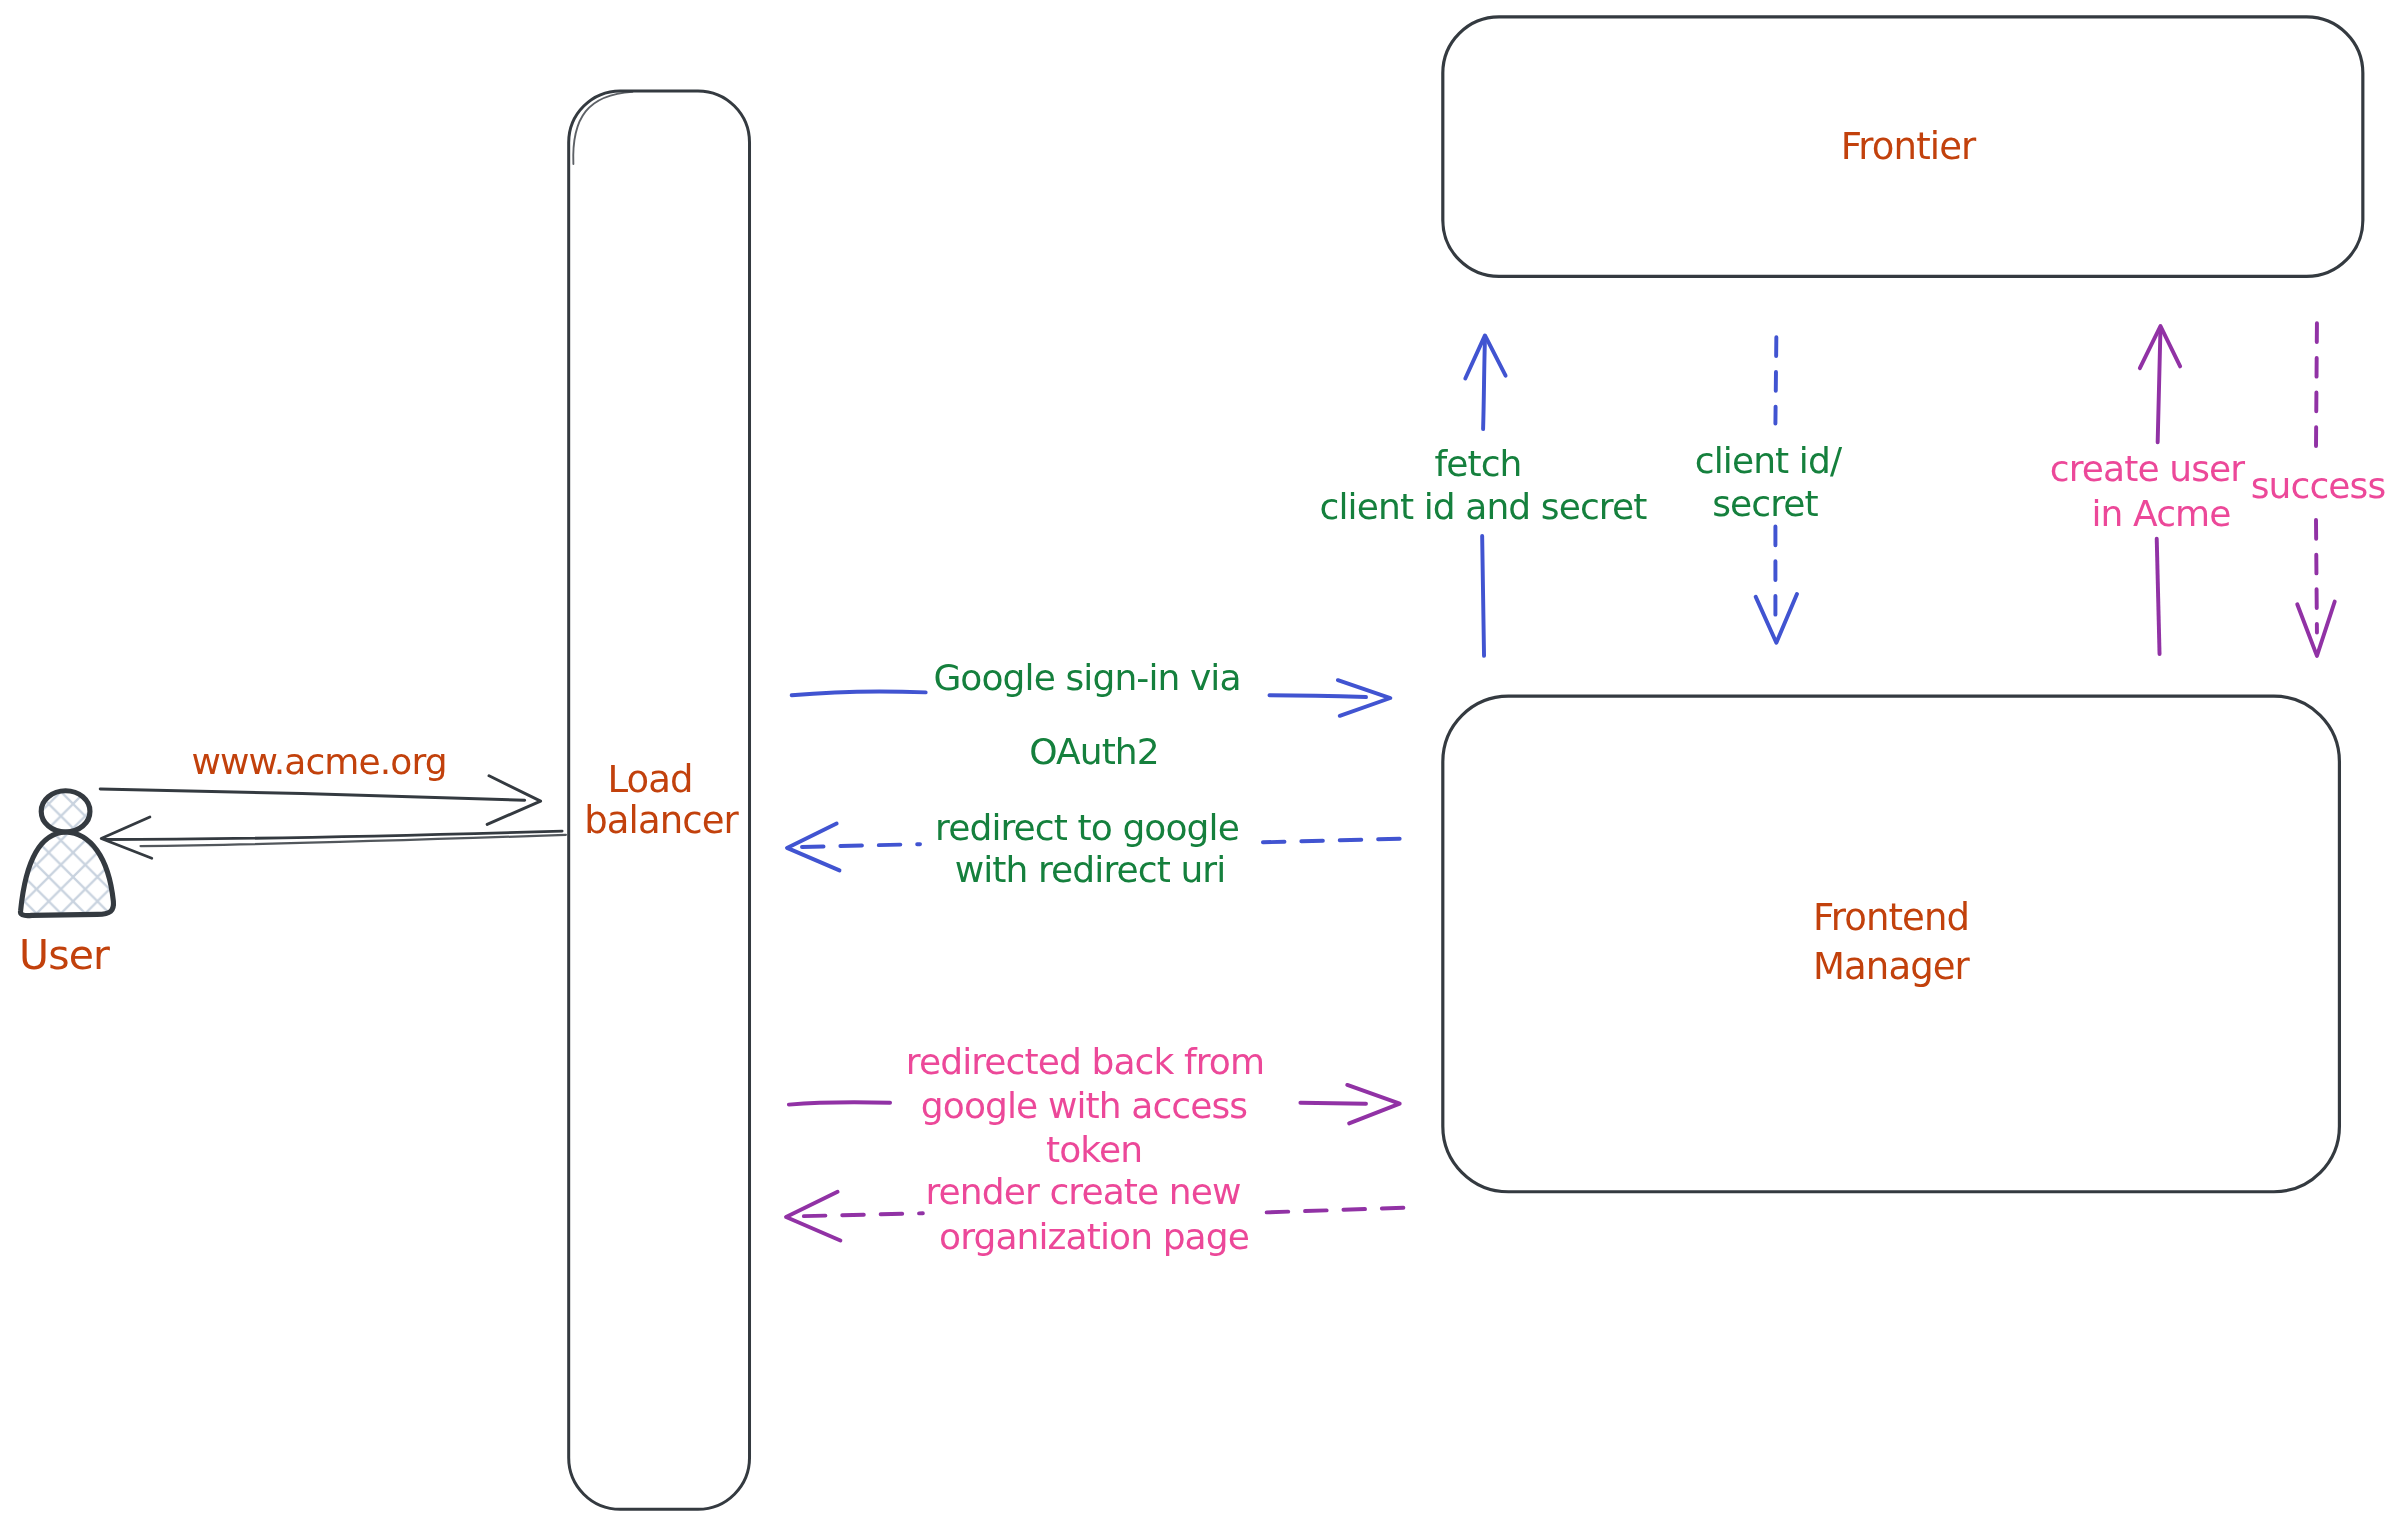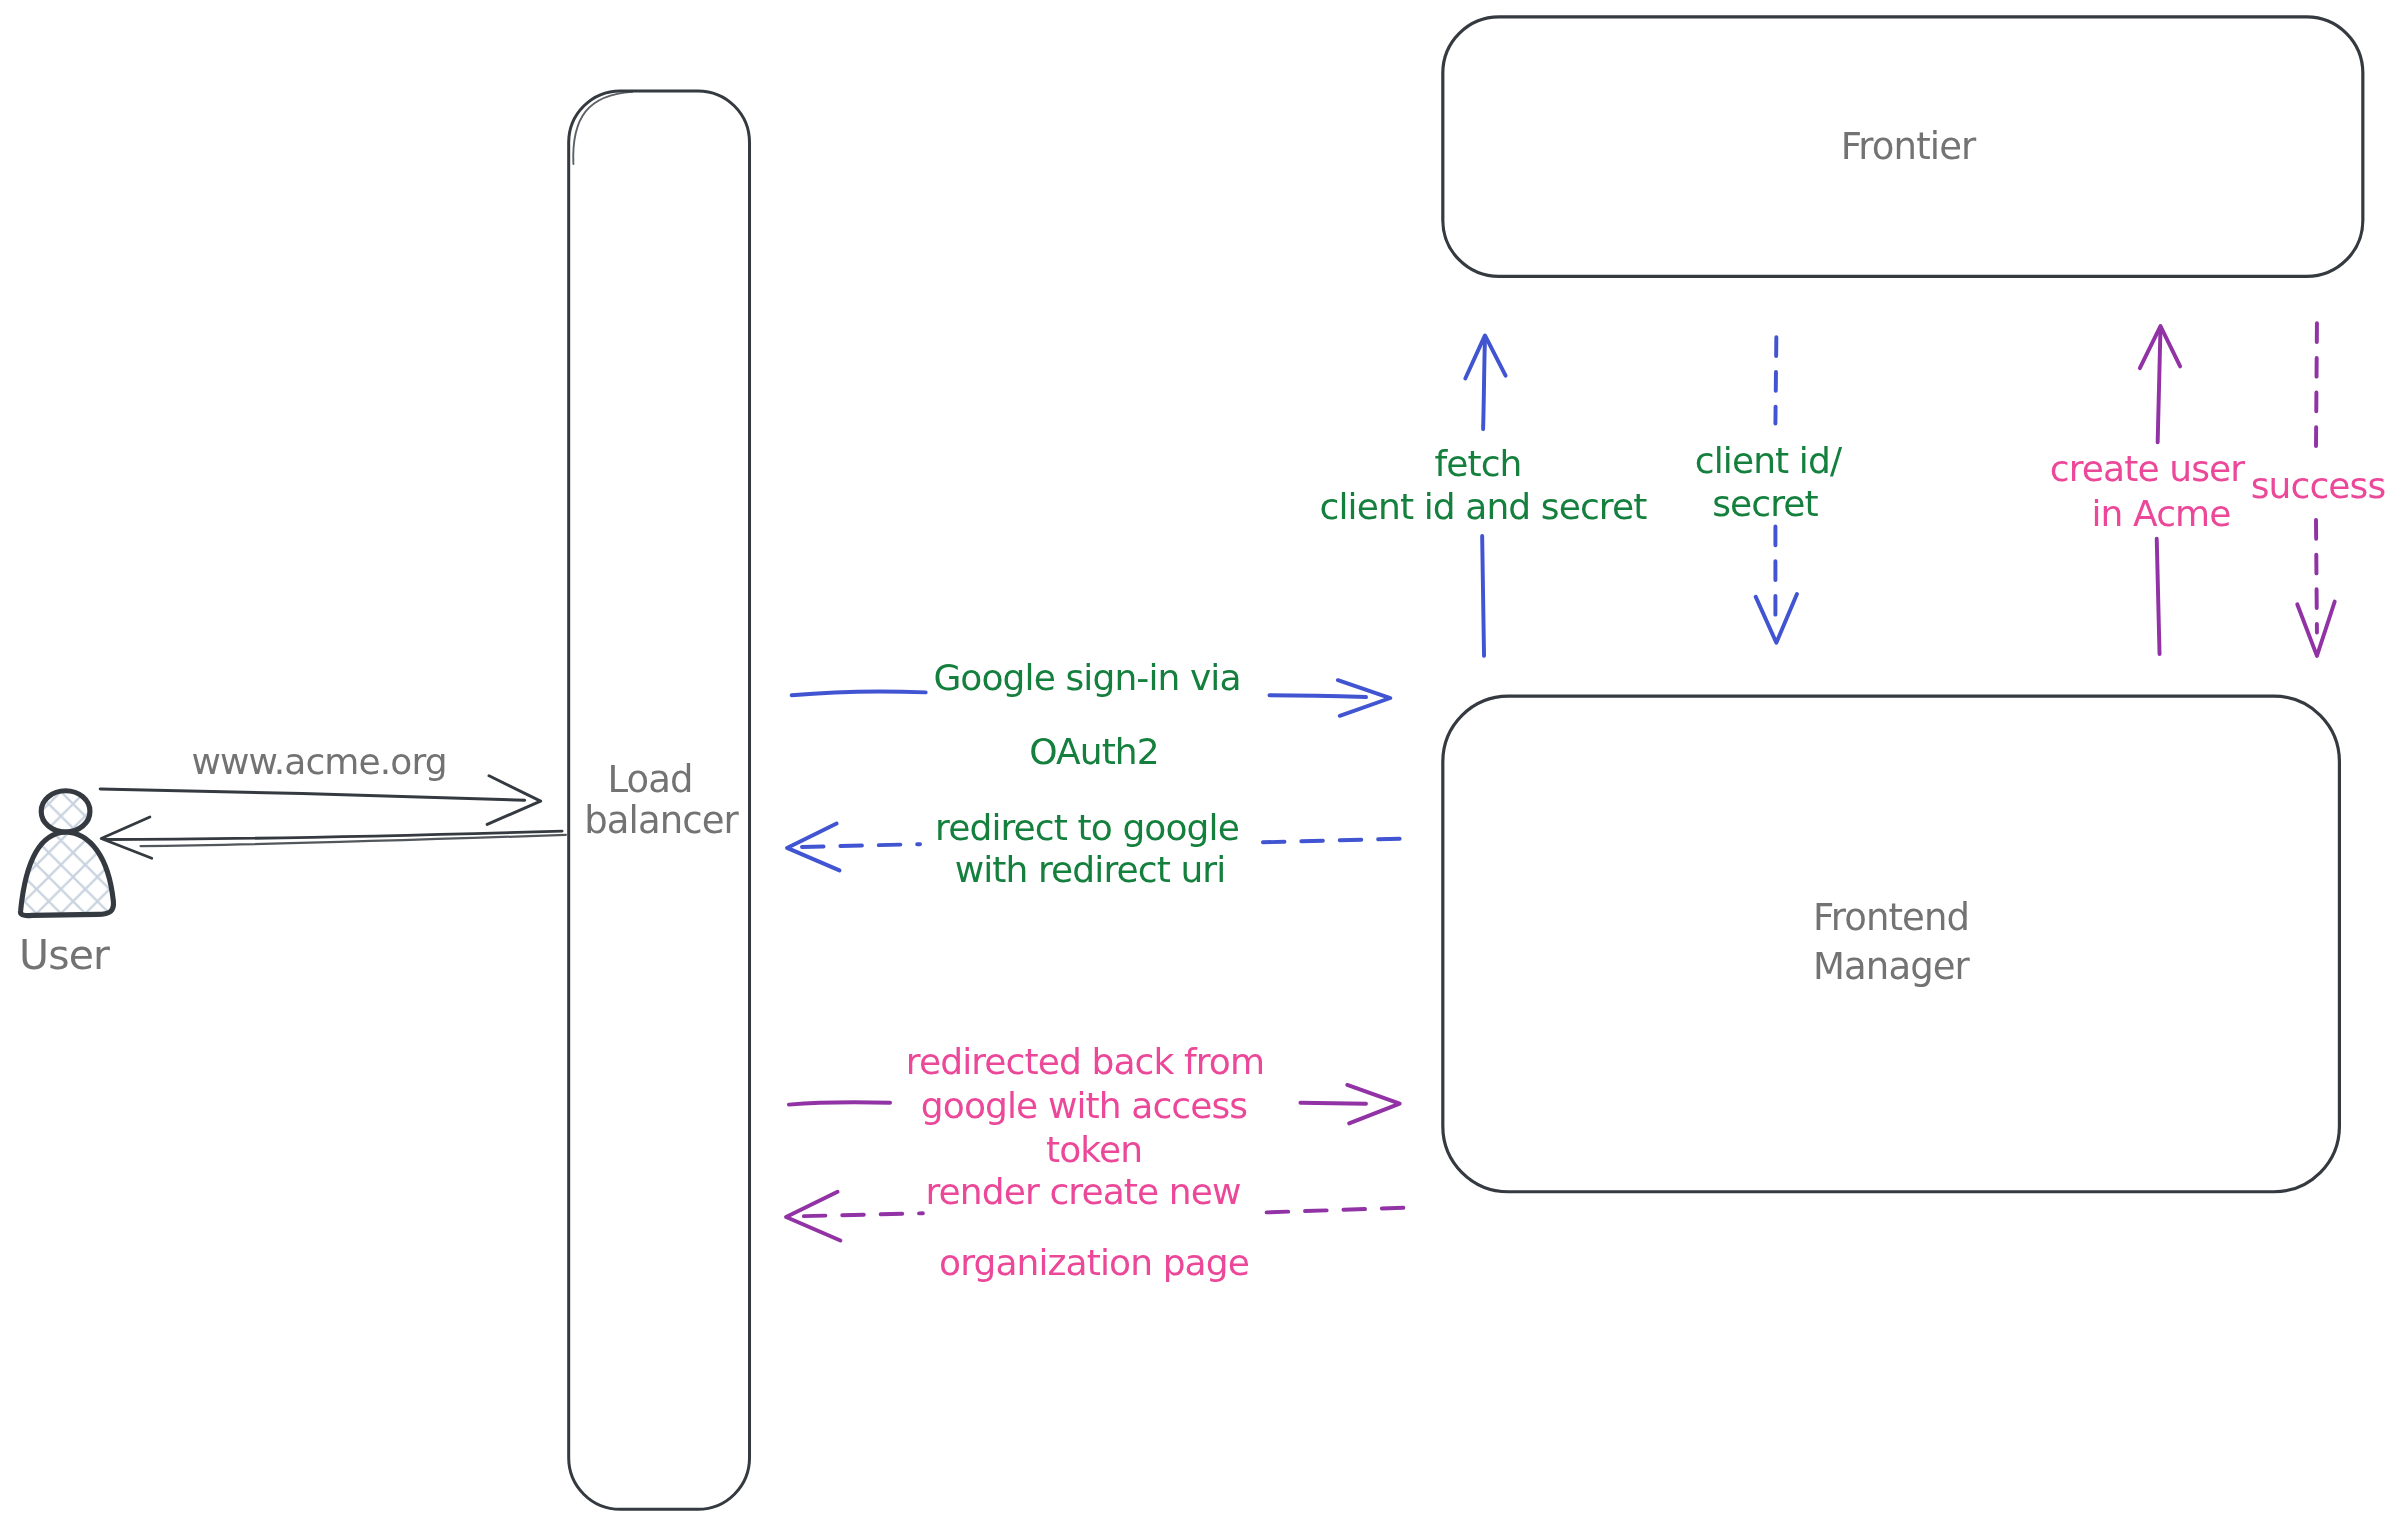--- a/index.html
+++ b/index.html
@@ -10,21 +10,21 @@
     font-family:"DejaVu Sans", sans-serif;
     overflow:hidden;
   }
   .layer{position:absolute;left:0;top:0;width:100%;height:100%;}
   .lbl{
     position:absolute;
     transform:translate(-50%,-50%);
     white-space:nowrap;
     font-size:36px;
     letter-spacing:-0.9px;
-    color:#737373;
+    color:#c2410c;
     line-height:1.1;
   }
   .lbl.node{font-size:37px;}
   .lbl.blue{color:#15803d;}
   .lbl.purple{color:#ec4899;text-align:right;}
   svg{display:block;}
   svg path, svg rect, svg ellipse{vector-effect:none;}
 </style>
 </head>
 <body>
@@ -143,16 +143,16 @@
   <div class="lbl purple" style="left:2147px;top:469px;">create user</div>
   <div class="lbl purple" style="left:2161px;top:514px;">in Acme</div>
 
   <div class="lbl purple" style="left:2318px;top:486px;">success</div>
 
   <div class="lbl purple" style="left:1085px;top:1062px;">redirected back from</div>
   <div class="lbl purple" style="left:1084px;top:1106px;">google with access</div>
   <div class="lbl purple" style="left:1094px;top:1150px;">token</div>
 
   <div class="lbl purple" style="left:1083px;top:1192px;">render create new</div>
-  <div class="lbl purple" style="left:1094px;top:1237px;margin-top:26px;">organization page</div>
+  <div class="lbl purple" style="left:1094px;top:1237px;">organization page</div>
 
 </div>
 
 
 </body></html>

